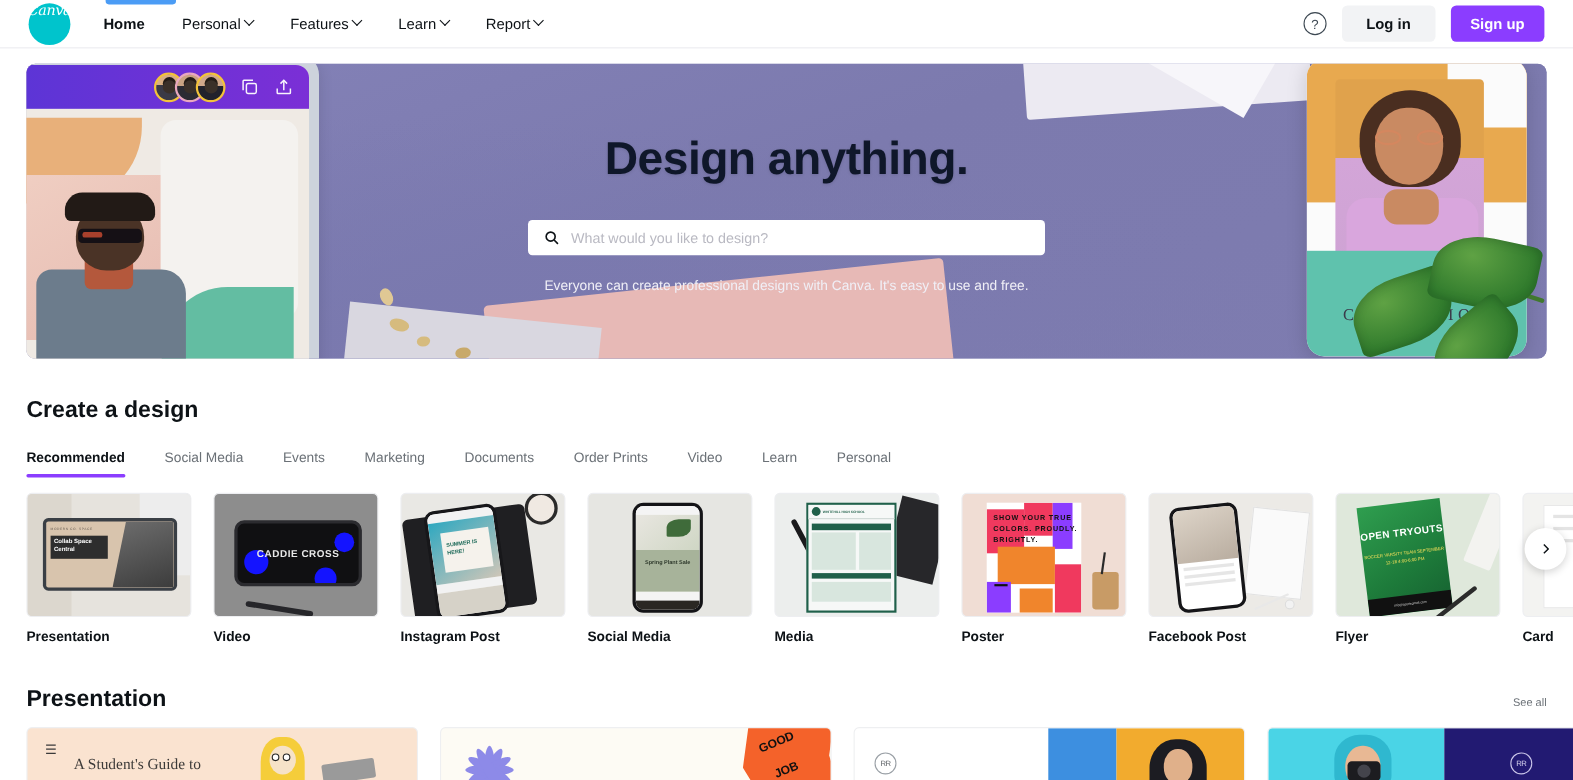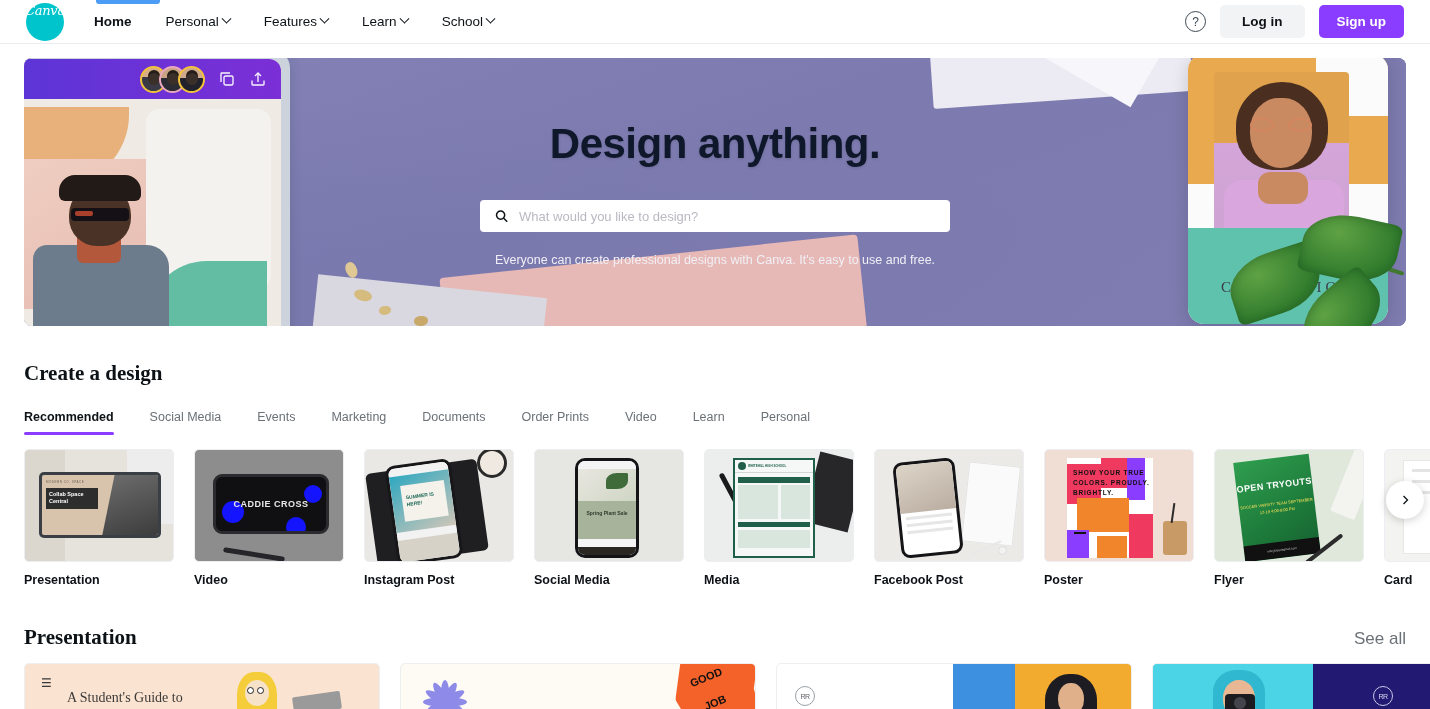--- a/index.html
+++ b/index.html
@@ -284,21 +284,20 @@
   .hero-sub {
     margin-top: 21px;
     font-size: 12.5px; color: #f0eff6;
   }
 
   
   .section { padding: 0 24px; }
   .section-title {
     font-size: 21px; font-weight: bold;
     margin-top: 35px;
-    font-family: Liberation Serif, serif;
   }
   .tabs {
     display: flex; gap: 0;
     margin-top: 24px;
     border-bottom: 0;
   }
   .tab {
     font-size: 12.5px; color: #6b7177;
     padding: 0 18px 11px 18px;
     cursor: pointer; position: relative;
@@ -434,21 +433,21 @@
 
   .t-card { background:#f3f3f1; }
   .card-sheet{ position:absolute; left:18px; top:10px; width:70px; height:94px; background:#fff; border:1px solid #e8e8e8;}
   .cs-line{ height:3px; background:#e4e4e4; margin:8px 8px;}
 
   
   .row-head {
     display: flex; align-items: baseline; justify-content: space-between;
     margin-top: 38px;
   }
-  .see-all { font-size: 17px; color: #6b7177; cursor: pointer; }
+  .see-all { font-size: 10px; color: #6b7177; cursor: pointer; }
   .pres-row { display: flex; gap: 20px; margin-top: 13px; }
   .pres-card {
     width: 356px; height: 60px;
     border-radius: 5px;
     overflow: hidden;
     position: relative;
     flex: 0 0 auto;
     cursor: pointer;
     border: 1px solid #eeeff1;
   }
@@ -532,21 +531,21 @@
     </div>
     <div class="nav-item">
       <span>Features</span>
       <i class="caret"></i>
     </div>
     <div class="nav-item">
       <span>Learn</span>
       <i class="caret"></i>
     </div>
     <div class="nav-item">
-      <span>School</span>
+      <span>Report</span>
       <i class="caret"></i>
     </div>
   </nav>
 
   <div class="header-right">
     <div class="help-icon">?</div>
     <button class="btn-login">Log in</button>
     <button class="btn-signup">Sign up</button>
   </div>
 </div>
@@ -735,55 +734,55 @@
               <div class="doc-col b"></div>
             </div>
           <div class="doc-band2"></div>
           <div class="doc-grid"></div>
         </div>
       </div>
       <div class="card-label">Media</div>
     </div>
 
     <div class="card">
-      <div class="card-thumb t-facebook">
-        <div class="nb-fb"></div>
-        <div class="phone-v3">
-          <div class="fb-screen">
-            <div class="fb-img"></div>
-            <div class="fb-line"></div>
-              <div class="fb-line"></div>
-              <div class="fb-line"></div>
-          </div>
-        </div>
-        <div class="cord"></div>
-          <div class="earbud"></div>
-      </div>
-      <div class="card-label">Facebook Post</div>
-    </div>
-
-    <div class="card">
       <div class="card-thumb t-poster">
         <div class="poster-sheet">
           <div class="ps-b pb1"></div>
             <div class="ps-b pb2"></div>
             <div class="ps-b pb3"></div>
           <div class="ps-b pb4"></div>
             <div class="ps-b pb5"></div>
             <div class="ps-b pb6"></div>
             <div class="ps-b pb7"></div>
           <div class="ps-text">SHOW YOUR TRUE COLORS. PROUDLY. BRIGHTLY.</div>
           <div class="ps-rule"></div>
         </div>
         <div class="cup"></div>
       </div>
       <div class="card-label">Poster</div>
     </div>
 
     <div class="card">
+      <div class="card-thumb t-facebook">
+        <div class="nb-fb"></div>
+        <div class="phone-v3">
+          <div class="fb-screen">
+            <div class="fb-img"></div>
+            <div class="fb-line"></div>
+              <div class="fb-line"></div>
+              <div class="fb-line"></div>
+          </div>
+        </div>
+        <div class="cord"></div>
+          <div class="earbud"></div>
+      </div>
+      <div class="card-label">Facebook Post</div>
+    </div>
+
+    <div class="card">
       <div class="card-thumb t-flyer">
         <div class="ruler"></div>
         <div class="flyer-sheet">
           <div class="fl-title">OPEN TRYOUTS</div>
           <div class="fl-sub">SOCCER VARSITY TEAM
 SEPTEMBER 12-18
 4:00-6:00 PM</div>
           <div class="fl-foot">
               <i>info@sportsgmail.com</i>
             </div>

